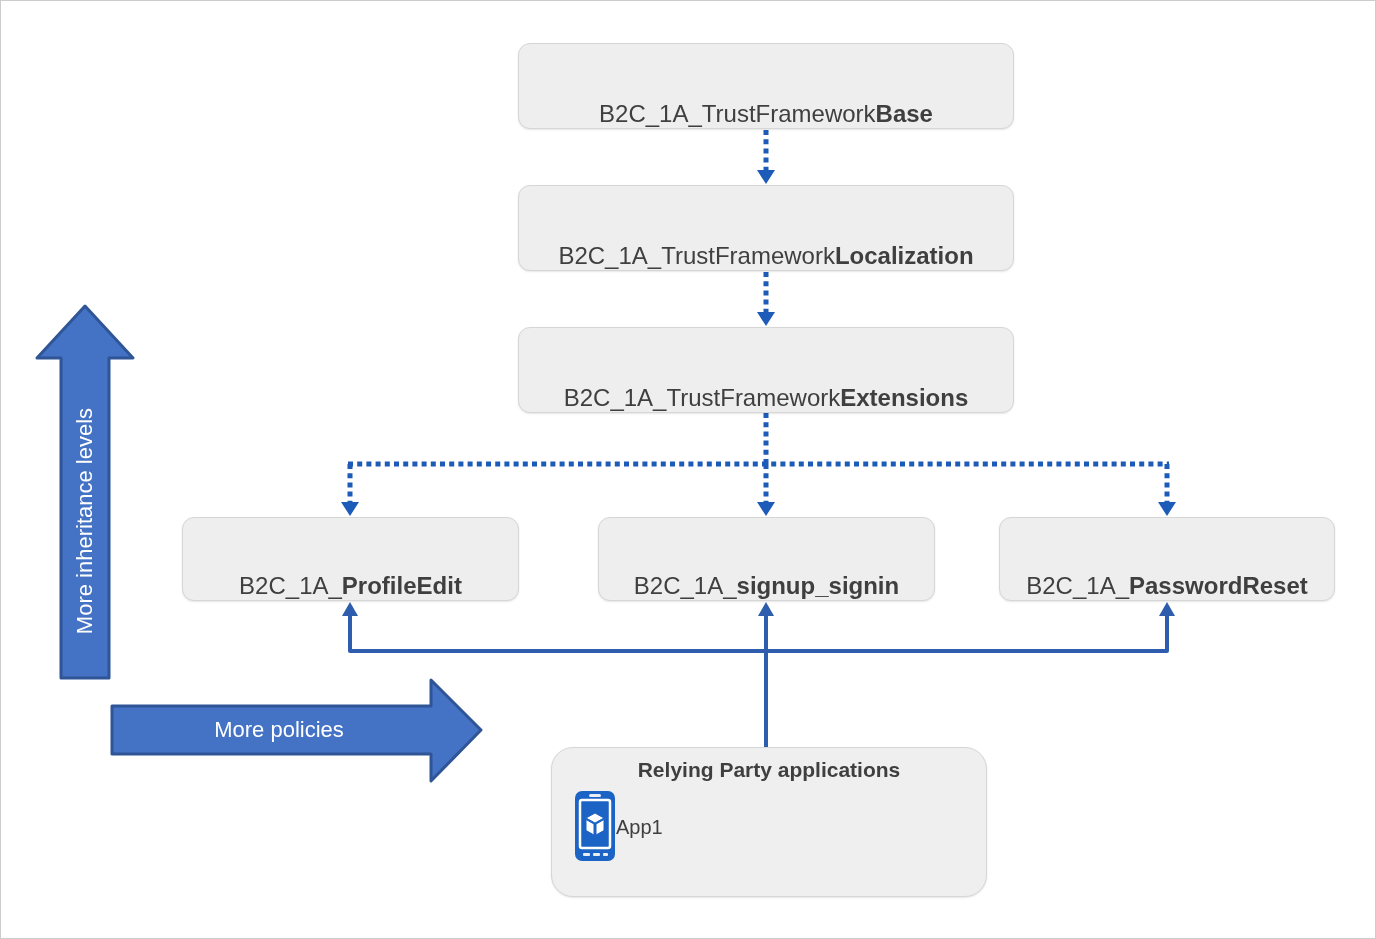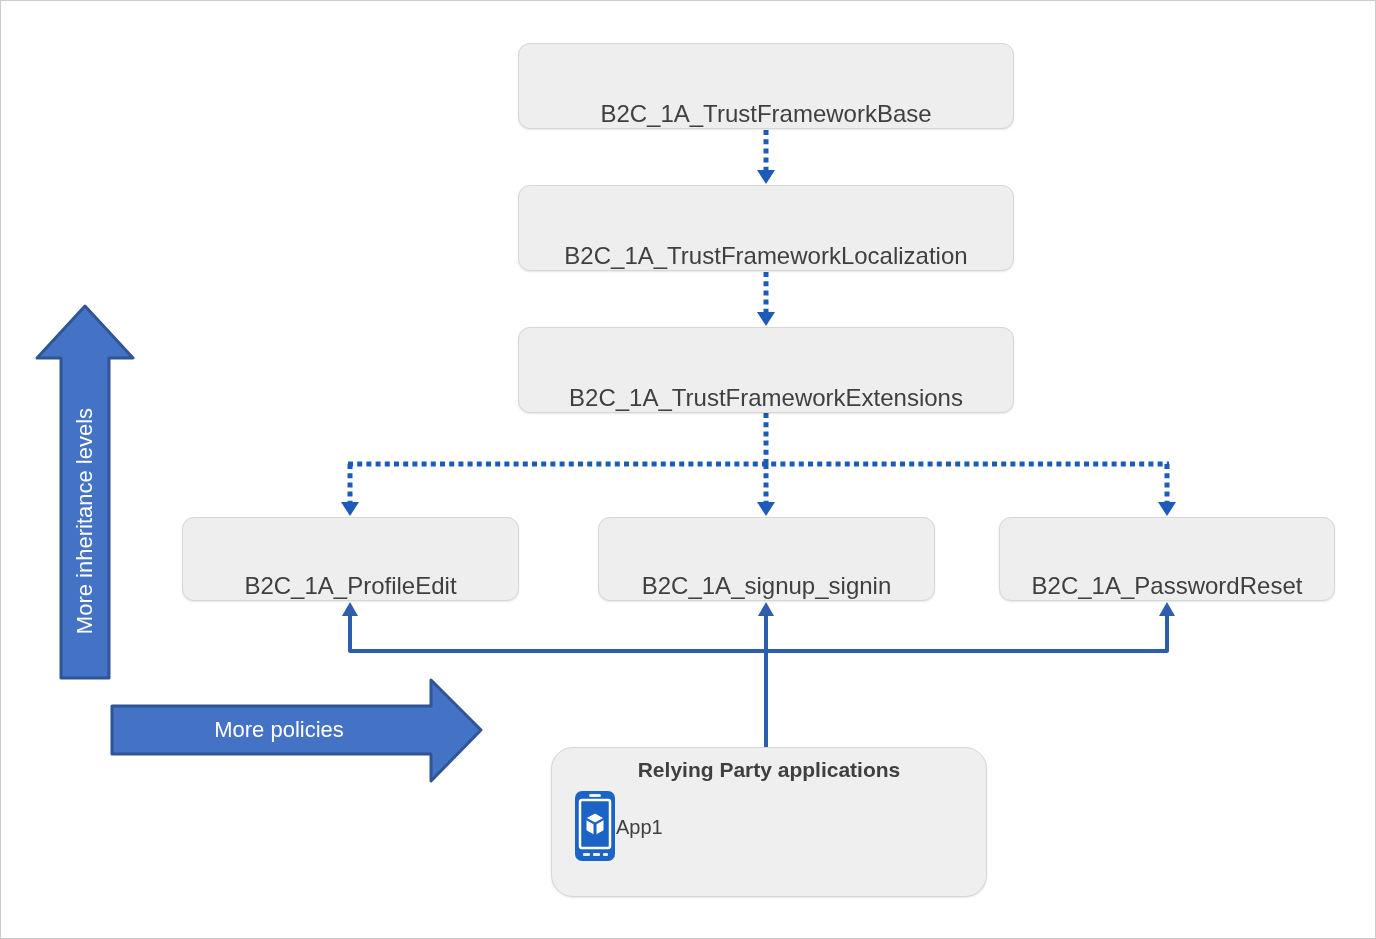--- a/index.html
+++ b/index.html
@@ -27,21 +27,21 @@
     border: 1px solid #d6d6d6;
     border-radius: 12px;
     box-shadow: 0 1px 2px rgba(0,0,0,0.10);
     display: flex;
     align-items: flex-end;
     justify-content: center;
     font-size: 24px;
     color: #3f3f3f;
     white-space: nowrap;
   }
-  .policy-box .bold { font-weight: normal; }
+  .policy-box .bold { font-weight: bold; }
 
   .box-base         { left: 517px; top:  42px; width: 496px; height: 86px; }
   .box-localization { left: 517px; top: 184px; width: 496px; height: 86px; }
   .box-extensions   { left: 517px; top: 326px; width: 496px; height: 86px; }
   .box-profile-edit { left: 181px; top: 516px; width: 337px; height: 84px; }
   .box-signup       { left: 597px; top: 516px; width: 337px; height: 84px; }
   .box-password     { left: 998px; top: 516px; width: 336px; height: 84px; }
 
   .rp-box {
     position: absolute;

